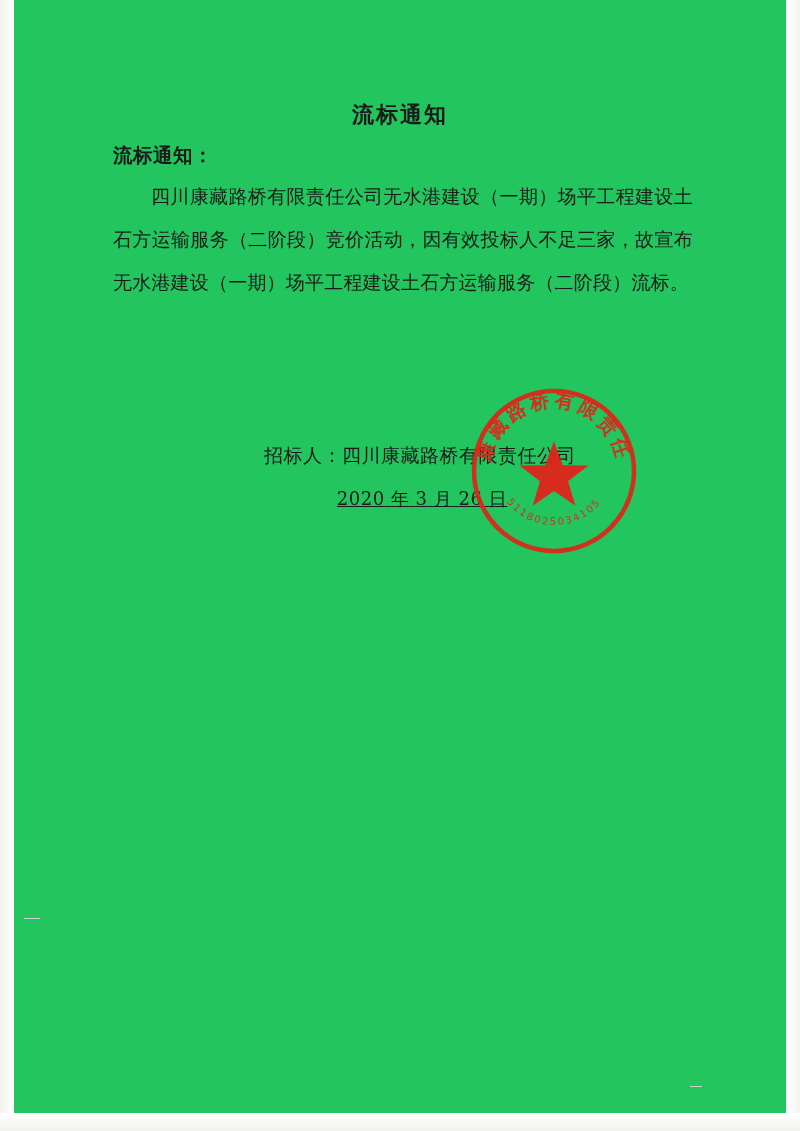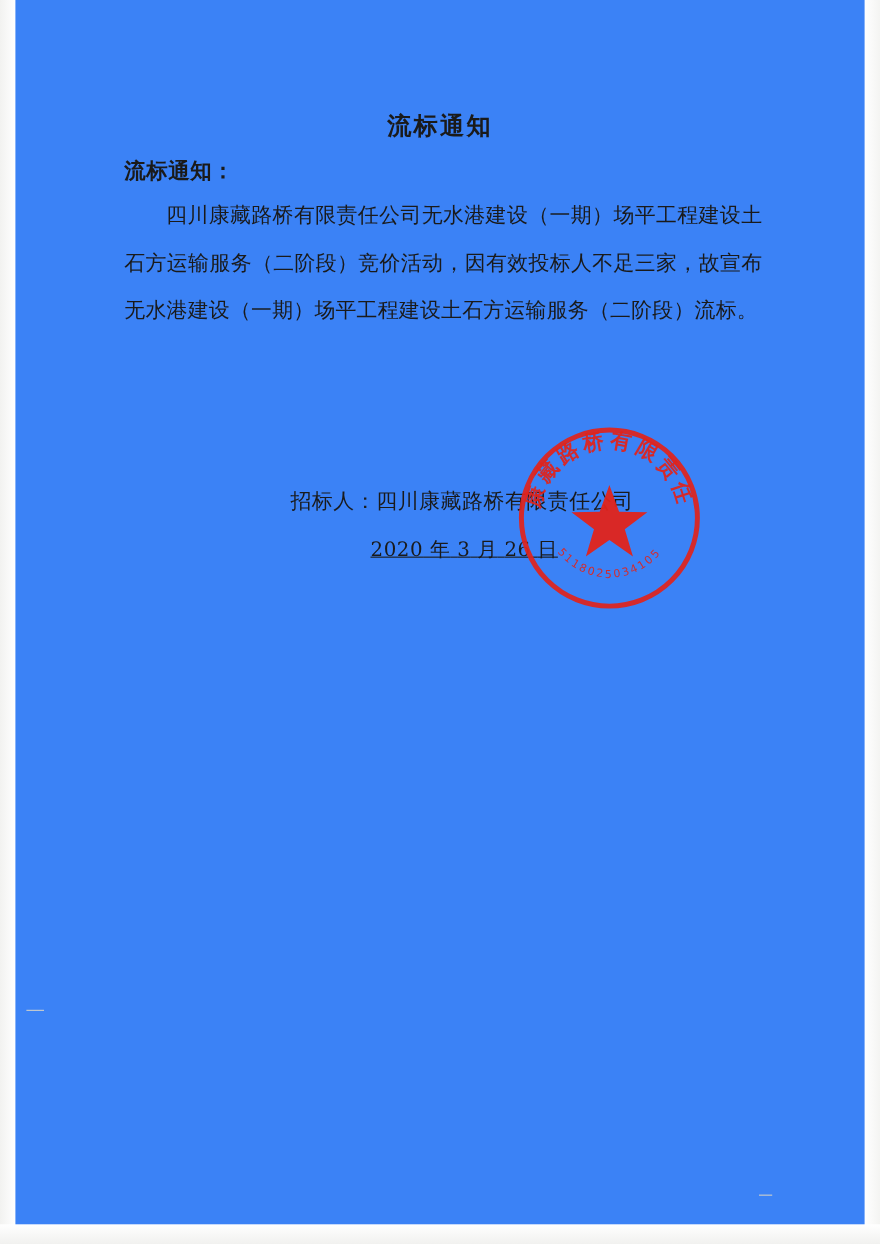--- a/index.html
+++ b/index.html
@@ -12,21 +12,21 @@
     height: 1131px;
     position: relative;
     font-family: "Liberation Serif", "DejaVu Serif", serif;
     color: #1a1a1a;
     overflow: hidden;
   }
 
   .page {
     position: absolute;
     inset: 0;
-    background: #3b82f6;
+    background: #22c55e;
   }
 
   
   .scan-edge-left {
     position: absolute;
     left: 0; top: 0; bottom: 0;
     width: 14px;
     background: linear-gradient(to right, #f2f2f0, #ffffff);
     pointer-events: none;
   }

